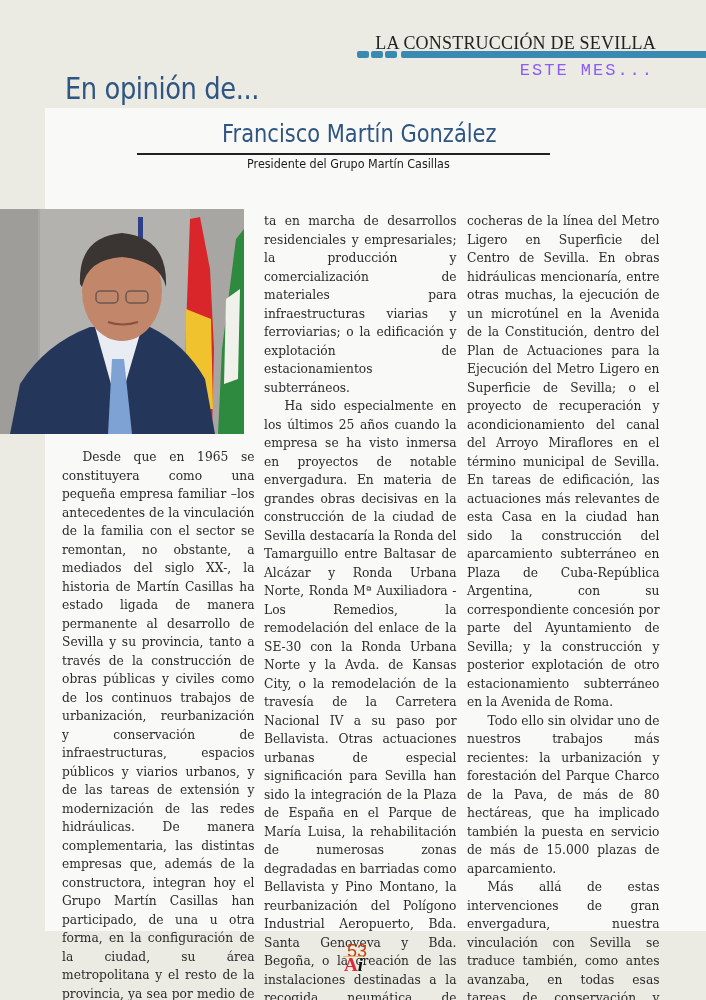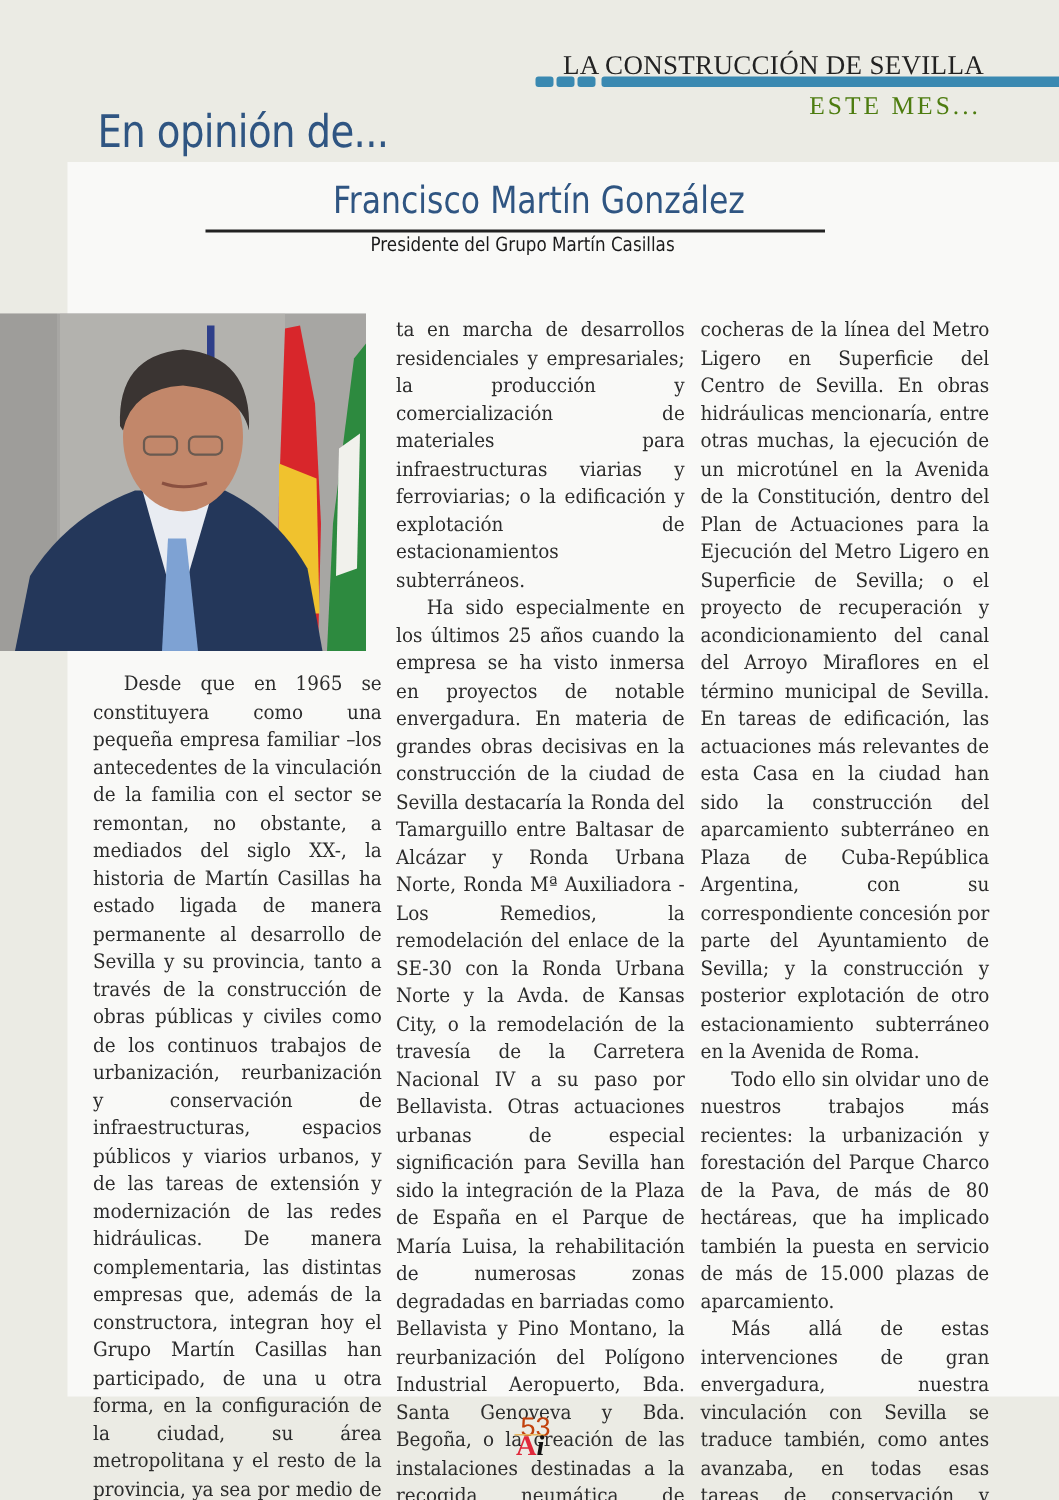--- a/index.html
+++ b/index.html
@@ -19,22 +19,22 @@
     .rule-seg {
       position: absolute; top: 1px; height: 7px; width: 12px;
       background: #3a89b1; border-radius: 2px;
     }
     .rule-main {
       position: absolute; left: 44px; right: 0; top: 1px; height: 7px;
       background: #3a89b1; border-radius: 2px 0 0 2px;
     }
     .section-label {
       position: absolute; right: 52px; top: 61px;
-      font-family: Liberation Serif, serif;
-      font-size: 17px; letter-spacing: 2px; color: #4d7c0f; text-align: right;
+      font-family: Liberation Mono, monospace;
+      font-size: 17px; letter-spacing: 2px; color: #8b5cf6; text-align: right;
     }
     .page-heading {
       position: absolute; left: 65px; top: 71px;
       font-family: "DejaVu Sans", sans-serif;
       font-size: 30px; color: #2f5582; font-weight: normal;
       transform: scaleX(0.86); transform-origin: left top;
       letter-spacing: -0.5px;
     }
     .panel {
       position: absolute; left: 45px; top: 108px; right: 0; height: 823px;

